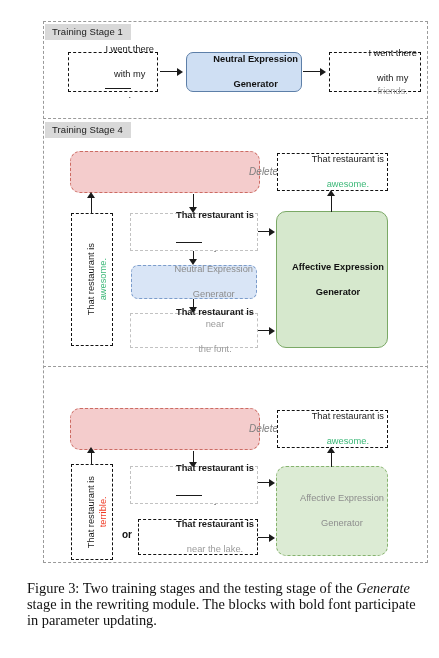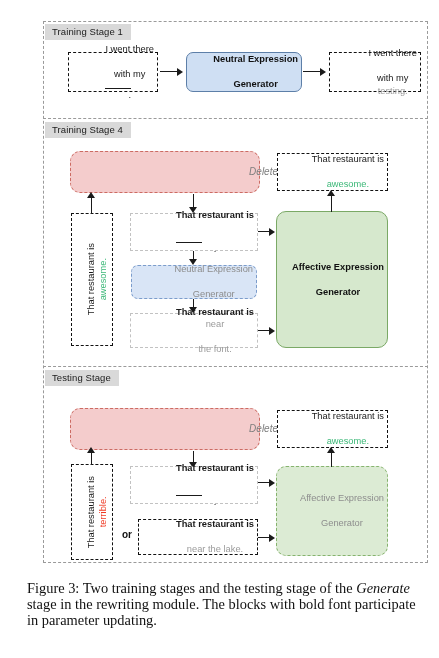--- a/index.html
+++ b/index.html
@@ -148,21 +148,21 @@
       <span>Generator</span>
     </span>
   </div>
 
   <div class="arrow arrow-h" style="left:303px;top:63px;width:18px;"></div>
   <div class="head head-r" style="left:320px;top:60px;"></div>
 
   <div class="node dash-black" style="left:329px;top:44px;width:92px;height:40px;">
     <span>
       <span>I went there</span><br>
-      <span>with my </span><span class="gray">testing.</span>
+      <span>with my </span><span class="gray">friends.</span>
     </span>
   </div>
 
   <div class="stage-label" style="left:45px;top:114px;">Training Stage 4</div>
 
   <div class="node red-dashed" style="left:70px;top:143px;width:190px;height:42px;">
     <span style="transform:translateX(22px);">Delete</span>
   </div>
 
   <div class="node dash-black" style="left:277px;top:145px;width:111px;height:38px;">
@@ -221,21 +221,20 @@
 
   <div class="arrow arrow-h" style="left:258px;top:223px;width:12px;"></div>
   <div class="head head-r" style="left:269px;top:220px;"></div>
 
   <div class="arrow arrow-h" style="left:258px;top:322px;width:12px;"></div>
   <div class="head head-r" style="left:269px;top:319px;"></div>
 
   <div class="arrow arrow-v" style="left:331px;top:187px;height:17px;"></div>
   <div class="head head-u" style="left:327px;top:182px;"></div>
 
-  <div class="stage-label" style="left:45px;top:362px;">Testing Stage</div>
 
   <div class="node red-dashed" style="left:70px;top:400px;width:190px;height:42px;">
     <span style="transform:translateX(22px);">Delete</span>
   </div>
 
   <div class="node dash-black" style="left:277px;top:402px;width:111px;height:38px;">
     <span>
       <span>That restaurant is</span><br>
       <span class="green">awesome.</span>
     </span>

